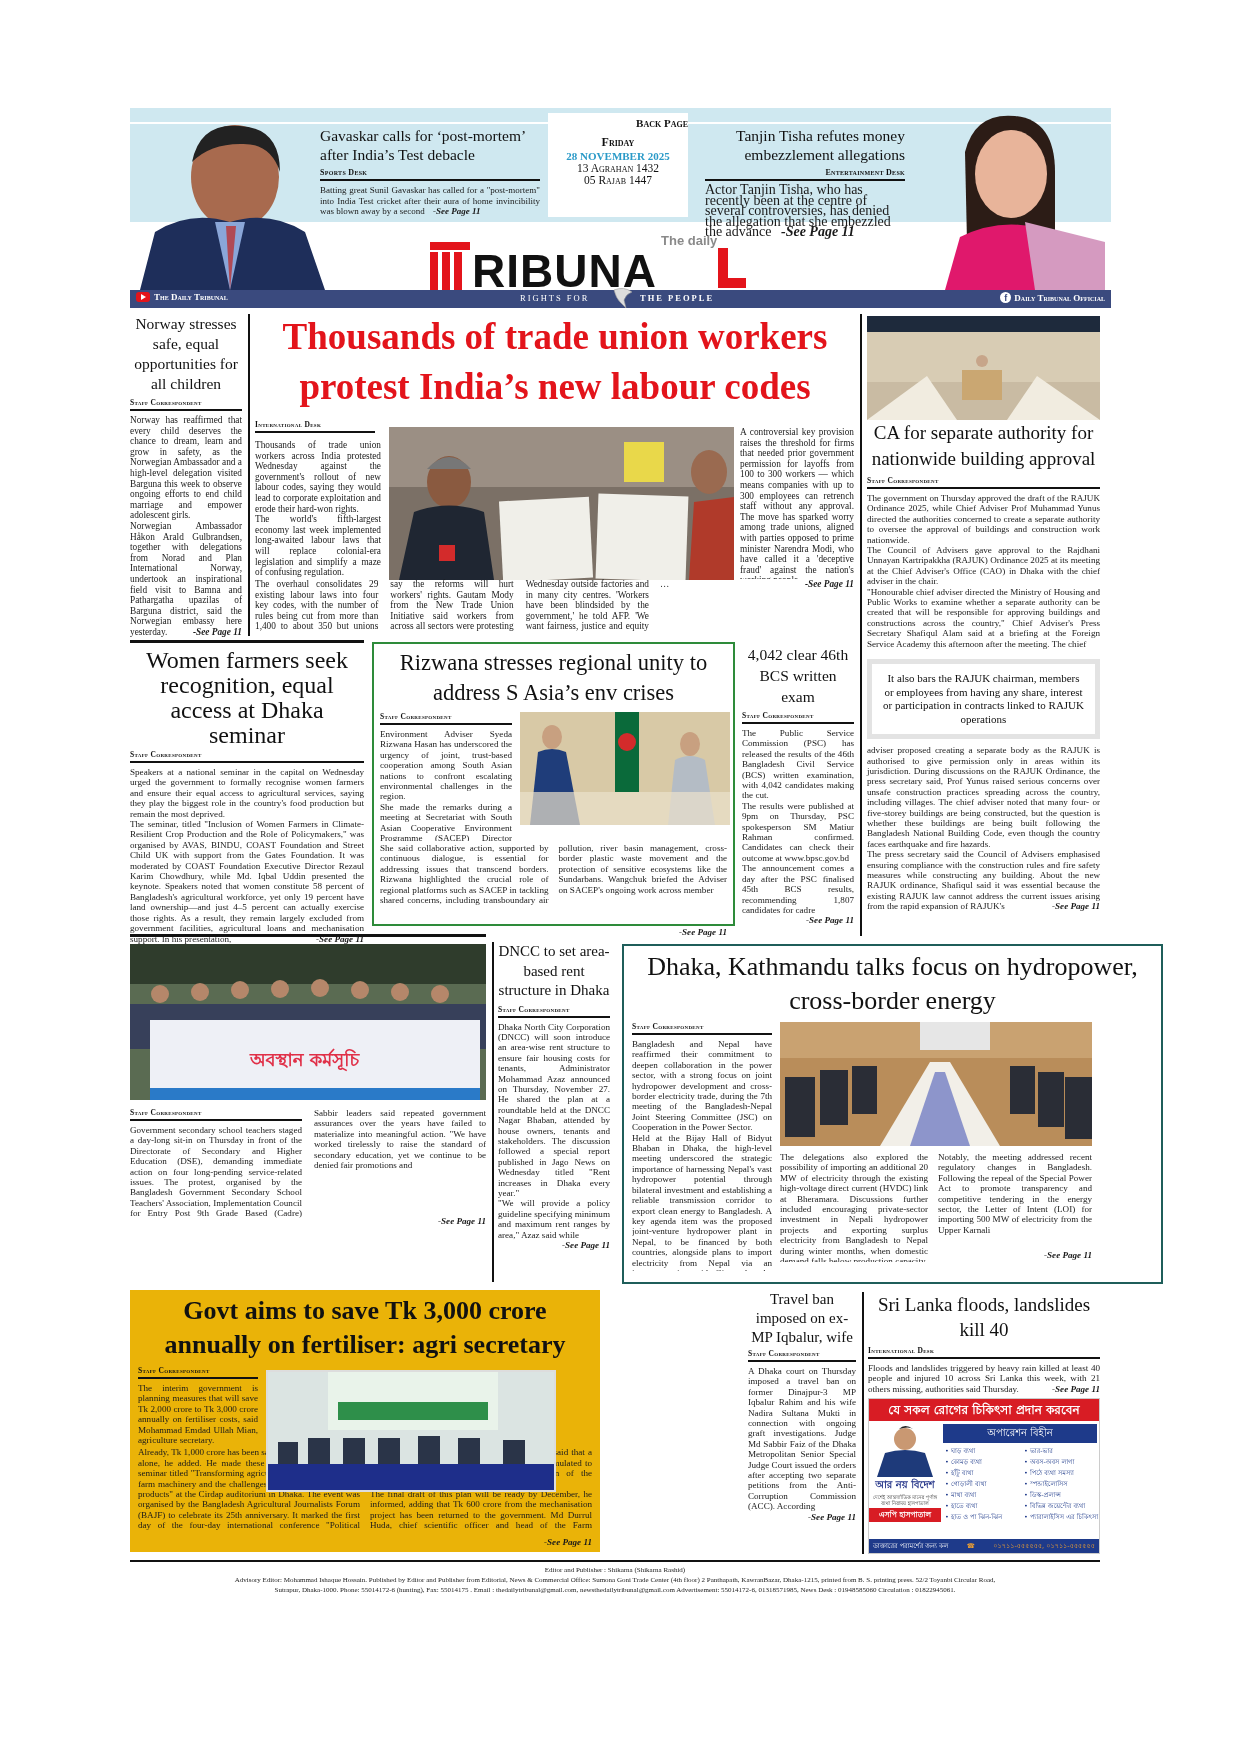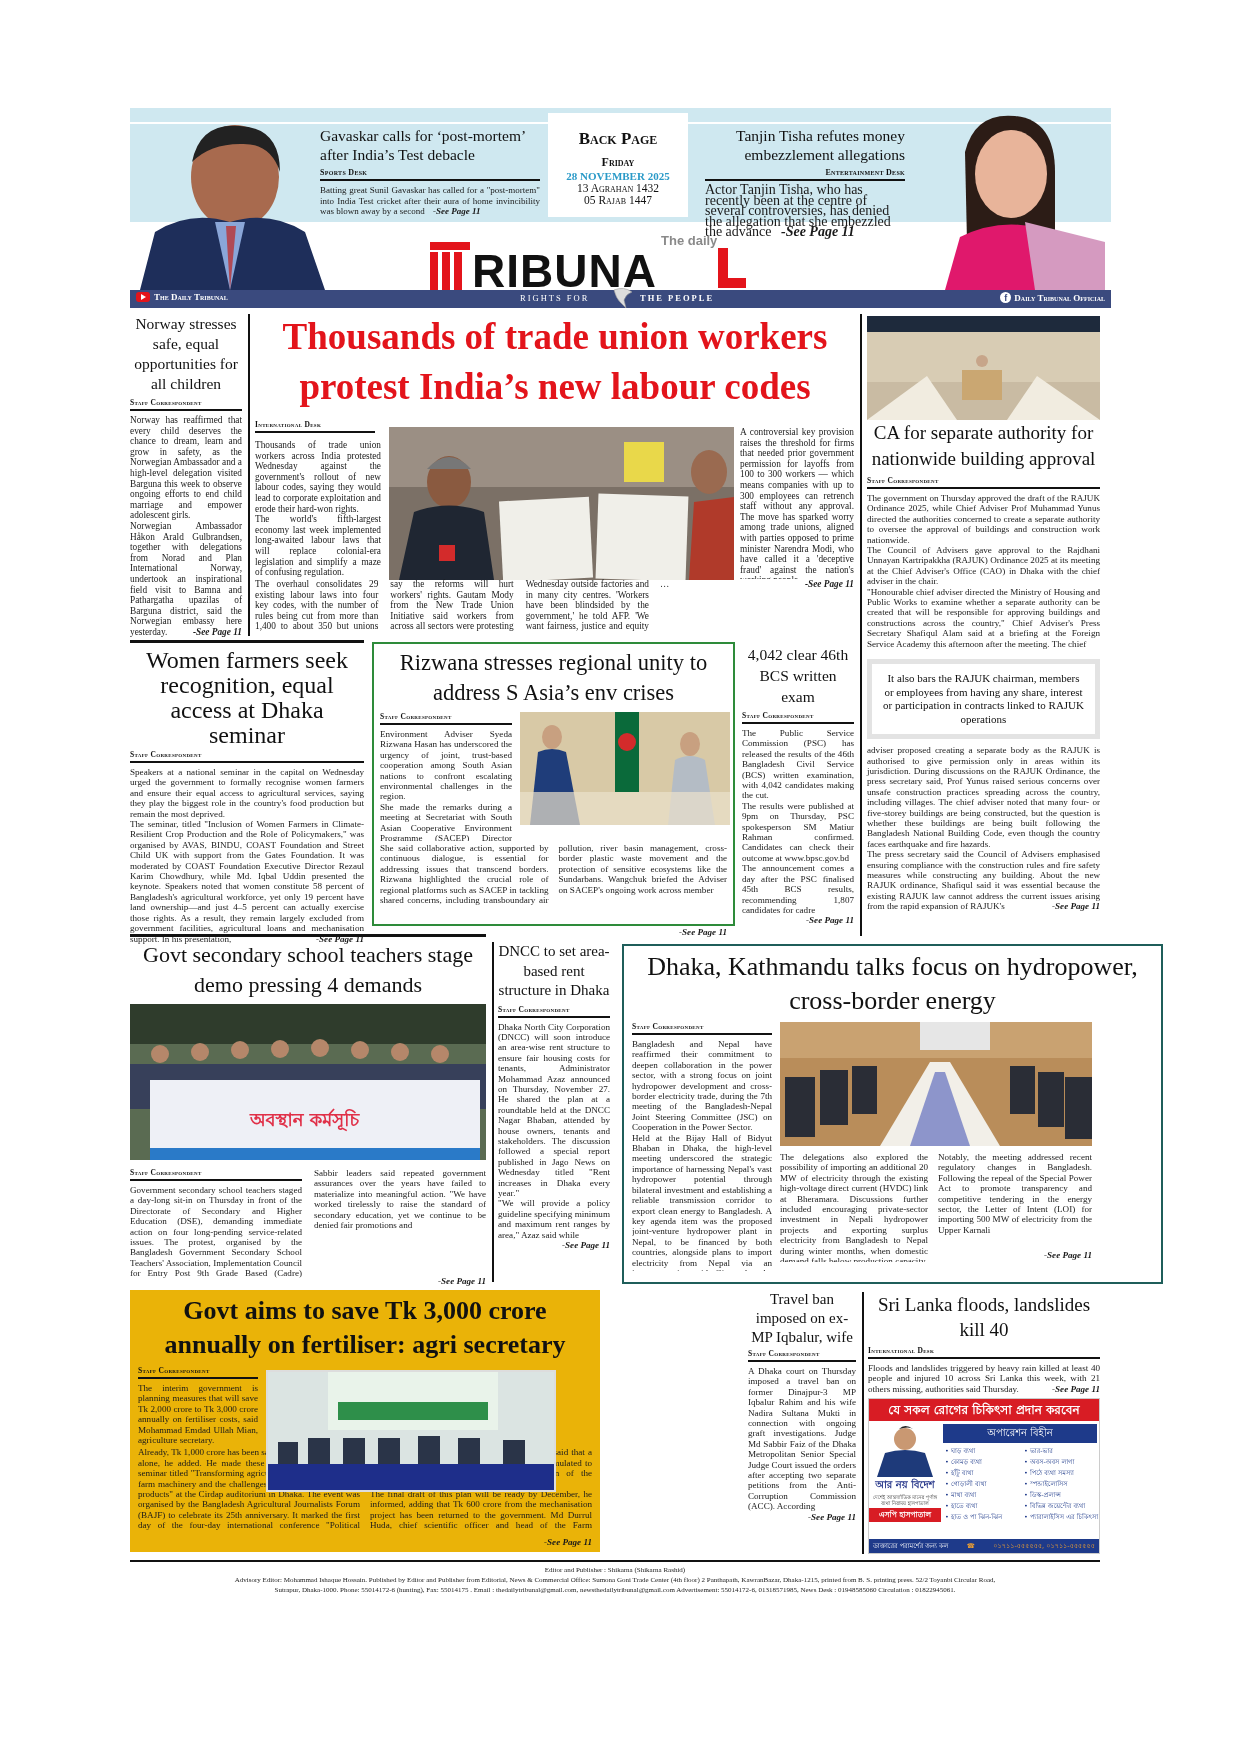--- a/index.html
+++ b/index.html
@@ -40,21 +40,21 @@
 
 <div class="abs" style="left:320px;top:126px;width:220px;">
   <div class="serif" style="font-size:15.5px;line-height:19px;color:#111;">Gavaskar calls for ‘post-mortem’ after India’s Test debacle</div>
   <div class="desk" style="margin-top:4px;font-size:8px;">Sports Desk</div>
   <div class="body-txt" style="font-size:9px;line-height:10.5px;">
     <span>Batting great Sunil Gavaskar has called for a "post-mortem" into India Test cricket after their aura of home invincibility was blown away by a second</span> <span class="see" style="float:none">-See Page 11</span>
   </div>
 </div>
 
 <div class="abs dateBox">
-  <div class="serif" style="font-size:17px;font-weight:bold;font-variant:small-caps;margin-top:16px;">Back Page</div>
+  <div class="serif" style="font-size:11px;font-weight:bold;font-variant:small-caps;margin-top:4px;text-align:right;">Back Page</div>
   <div class="serif" style="font-size:12px;font-weight:bold;font-variant:small-caps;margin-top:6px;">Friday</div>
   <div class="serif" style="font-size:11px;font-weight:bold;color:#2a9ac8;">28 NOVEMBER 2025</div>
   <div class="serif" style="font-size:11.5px;font-variant:small-caps;">13 Agrahan 1432</div>
   <div class="serif" style="font-size:11.5px;font-variant:small-caps;">05 Rajab 1447</div>
 </div>
 
 <div class="abs" style="left:705px;top:126px;width:200px;text-align:right;">
   <div class="serif" style="font-size:15.5px;line-height:19px;color:#111;">Tanjin Tisha refutes money embezzlement allegations</div>
   <div class="desk" style="margin-top:4px;font-size:8px;">Entertainment Desk</div>
   <div class="body-txt" style="font-size:14px;line-height:10.5px;text-align:left;">
@@ -223,21 +223,20 @@
   <div class="body-txt" style="font-size:9.1px;line-height:10.4px;">
     <p>The Public Service Commission (PSC) has released the results of the 46th Bangladesh Civil Service (BCS) written examination, with 4,042 candidates making the cut.</p>
     <p>The results were published at 9pm on Thursday, PSC spokesperson SM Matiur Rahman confirmed. Candidates can check their outcome at www.bpsc.gov.bd</p>
     <p><span>The announcement comes a day after the PSC finalised 45th BCS results, recommending 1,807 candidates for cadre</span><span class="see">-See Page 11</span></p>
   </div>
 </div>
 
 <div class="hrule" style="left:130px;top:934px;width:356px;"></div>
 
 <div class="abs" style="left:130px;top:940px;width:356px;">
-  <div class="hl serif" style="font-size:22px;line-height:30px;">Govt secondary school teachers stage demo pressing 4 demands</div>
   <div class="photo" style="position:relative;margin-top:4px;width:356px;height:156px;">
     <svg width="356" height="156" viewBox="0 0 356 156">
       <rect width="356" height="156" fill="#5a6b52"></rect>
       <rect width="356" height="40" fill="#2f3c2c"></rect>
       <g fill="#b5876a">
         <circle cx="30" cy="50" r="9"></circle>
           <circle cx="70" cy="48" r="9"></circle>
           <circle cx="110" cy="46" r="9"></circle>
         <circle cx="150" cy="45" r="9"></circle>
           <circle cx="190" cy="44" r="9"></circle>

